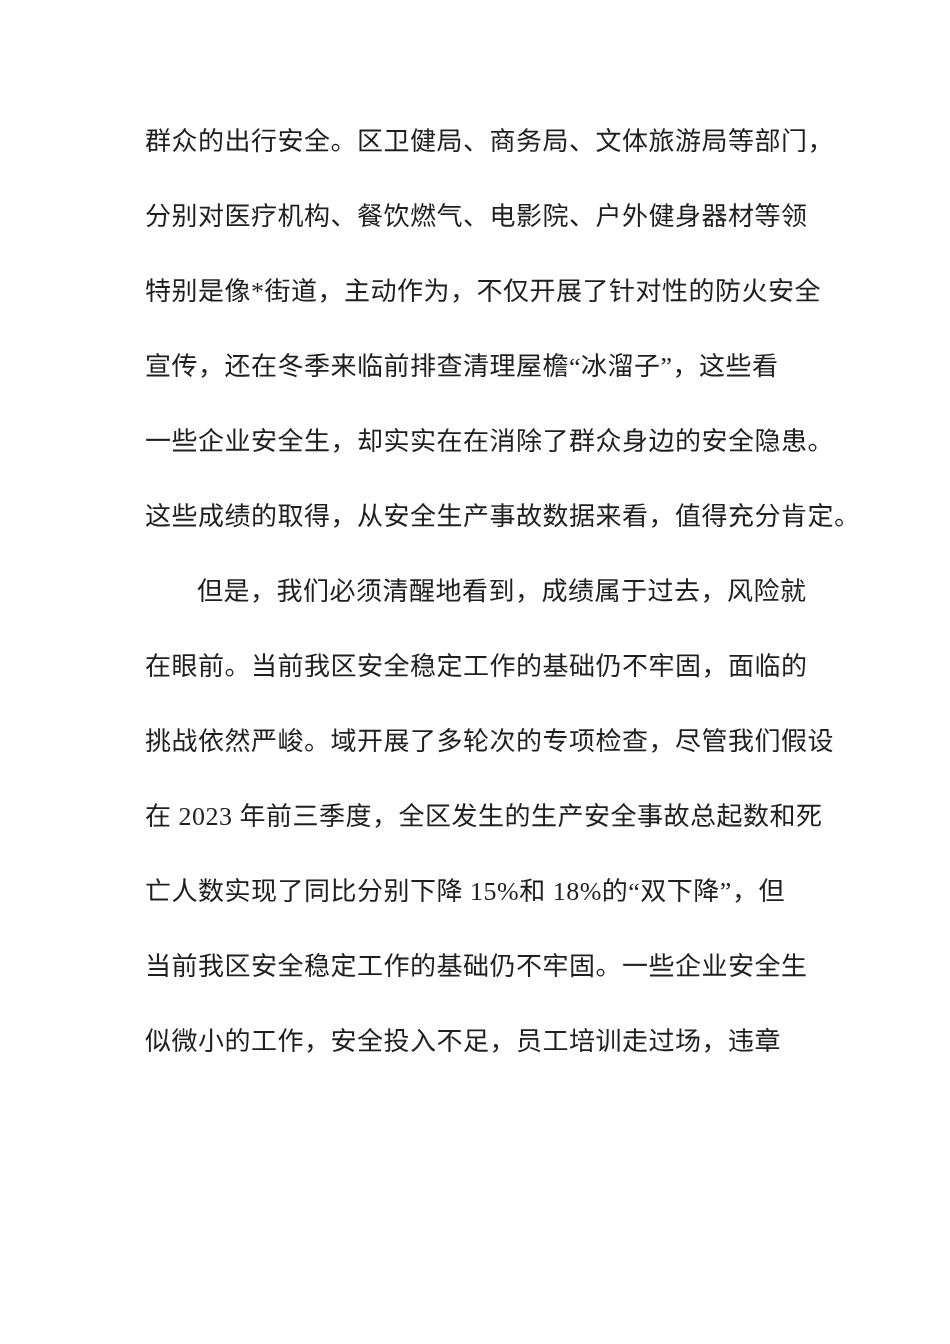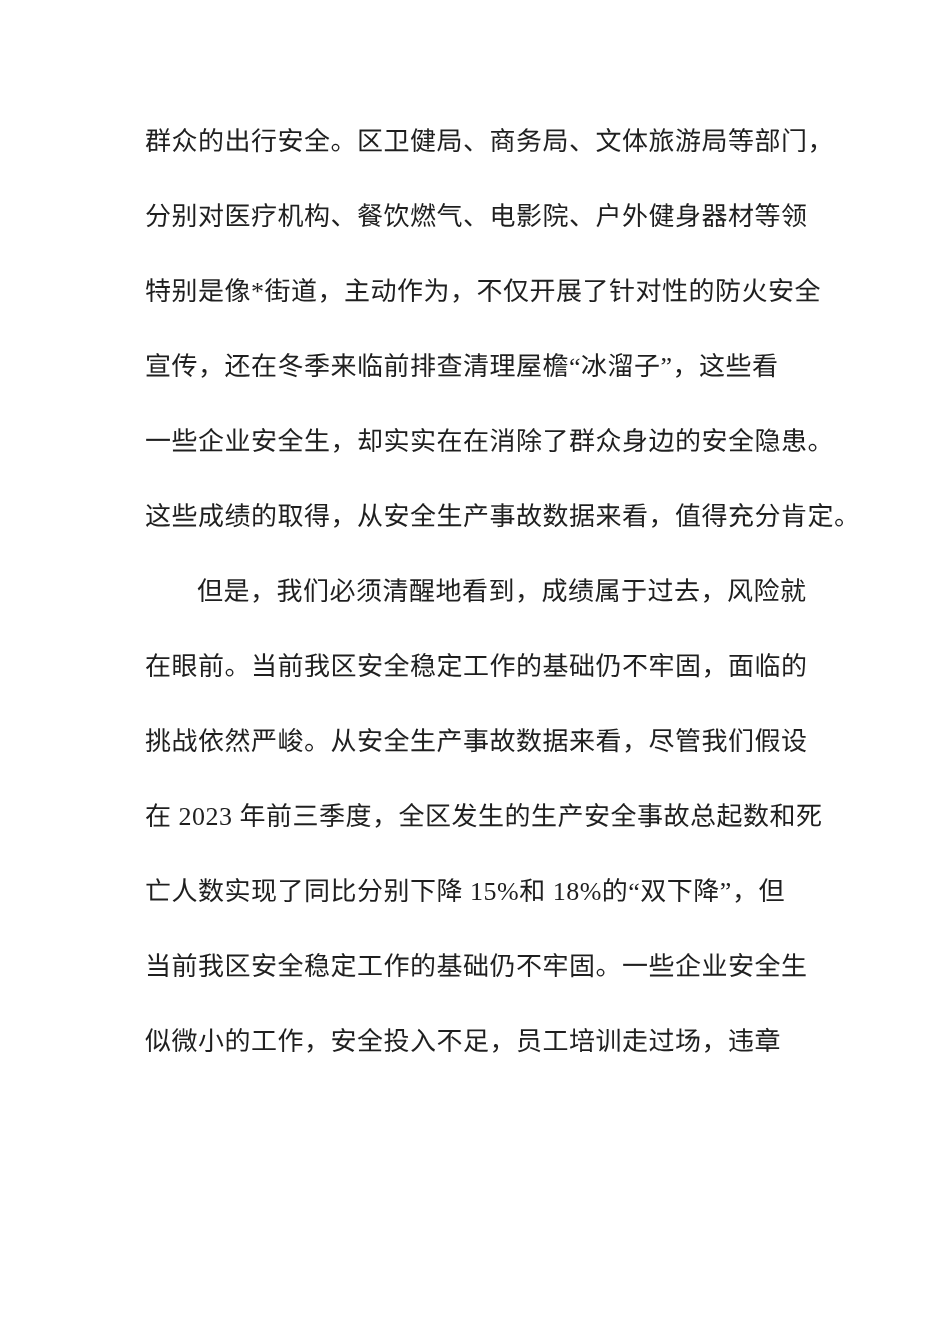--- a/index.html
+++ b/index.html
@@ -51,21 +51,21 @@
       <div class="line">分别对医疗机构、餐饮燃气、电影院、户外健身器材等领</div>
       <div class="line">特别是像*街道，主动作为，不仅开展了针对性的防火安全</div>
       <div class="line">宣传，还在冬季来临前排查清理屋檐“冰溜子”，这些看</div>
       <div class="line">一些企业安全生，却实实在在消除了群众身边的安全隐患。</div>
       <div class="line">这些成绩的取得，从安全生产事故数据来看，值得充分肯定。</div>
     </div>
 
     <div class="para">
       <div class="line indent-first">但是，我们必须清醒地看到，成绩属于过去，风险就</div>
       <div class="line">在眼前。当前我区安全稳定工作的基础仍不牢固，面临的</div>
-      <div class="line">挑战依然严峻。从安全生产事故数据来看，尽管我们假设</div>
+      <div class="line">挑战依然严峻。域开展了多轮次的专项检查，尽管我们假设</div>
       <div class="line">在 2023 年前三季度，全区发生的生产安全事故总起数和死</div>
       <div class="line">亡人数实现了同比分别下降 15%和 18%的“双下降”，但</div>
       <div class="line">当前我区安全稳定工作的基础仍不牢固。一些企业安全生</div>
       <div class="line">似微小的工作，安全投入不足，员工培训走过场，违章</div>
     </div>
 
   </div>
 </div>
 
 </body></html>

